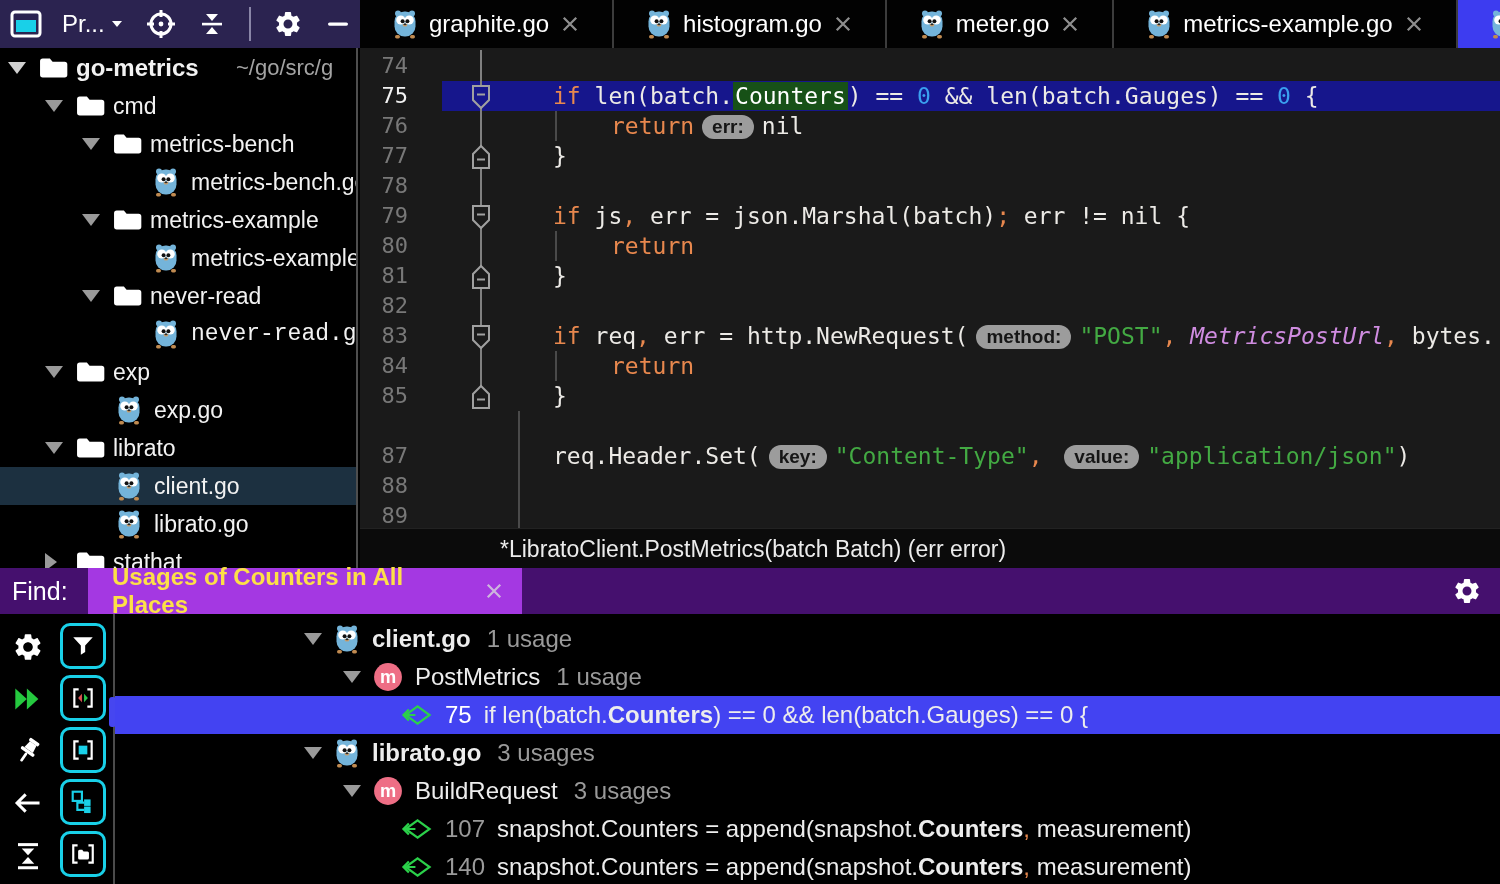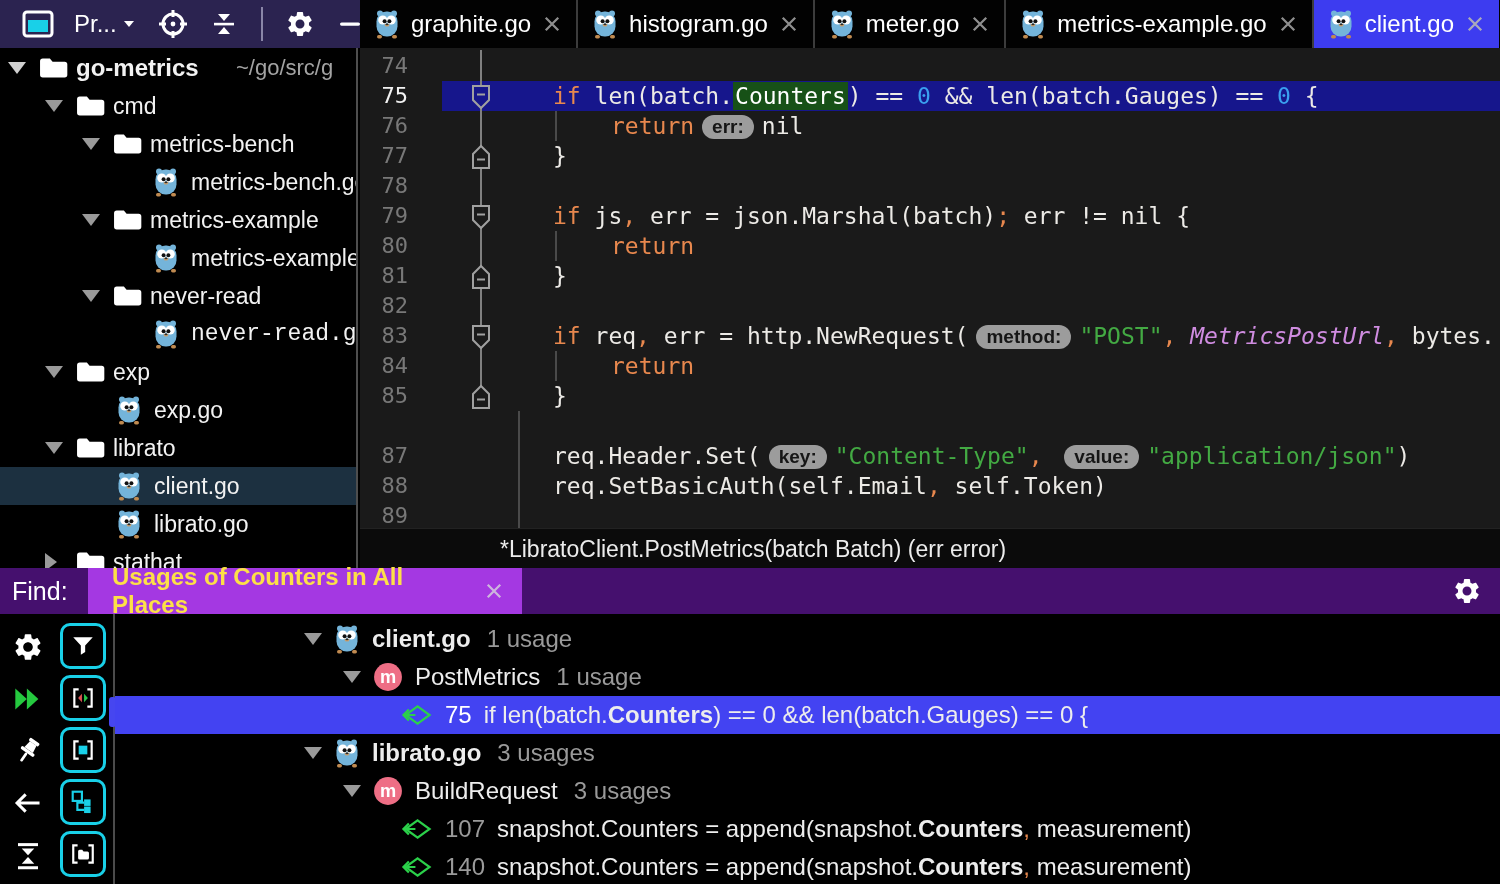--- a/index.html
+++ b/index.html
@@ -1,26 +1,26 @@
 <!DOCTYPE html>
 <html style="--toolbar-purple: #2b2350; --accent-tab-blue: #3d3cf0; --selection-blue: #4343f2; --current-line-blue: #16168c; --match-green: #175117; --keyword-orange: #e8884e; --string-green: #43aa43; --number-blue: #3aa0f0; --type-purple: #cf8ce0; --find-bar-purple: #45106e; --find-tab-purple: #a438e2; --panel-cyan: #19d0e8; --usage-green: #2bd14a; --method-pink: #ee6e85; --gopher-blue: #74b4da; --tree-selection: #1c3040; --editor-bg: #1a1a1a;"><head>
 <meta charset="utf-8">
 <style>
   html,body{margin:0;padding:0;background:#000;}
   #root{position:relative;width:1500px;height:884px;background:#000;overflow:hidden;
         font-family:"Liberation Sans",sans-serif;-webkit-font-smoothing:antialiased;}
   
   #topbar{position:absolute;left:0;top:0;width:424px;height:48px;background:var(--toolbar-purple,#2b2350);
-          display:flex;align-items:center;padding-left:22px;box-sizing:border-box;gap:20px;}
+          display:flex;align-items:center;padding-left:10px;box-sizing:border-box;gap:20px;}
   .tb-btn{display:flex;align-items:center;gap:4px;color:#fff;}
   .tb-btn svg{display:block;}
   .tb-label{color:#fff;font-size:24px;font-weight:500;}
   .tb-div{width:2px;height:34px;background:#8a86a8;margin:0 2px;}
   #tabbar{position:absolute;left:360px;top:0;width:1140px;height:48px;background:#020202;display:flex;}
-  .tab{display:flex;align-items:center;gap:11px;padding:0 14px;height:48px;box-sizing:border-box;
+  .tab{display:flex;align-items:center;gap:11px;padding:0 32px;height:48px;box-sizing:border-box;
        border-right:2px solid #3c3c3c;color:#fff;font-size:24px;white-space:nowrap;}
   .tab.active{background:var(--accent-tab-blue,#3d3cf0);border-right:none;}
   .tab .close{color:#8e8e8e;display:flex;}
   .tab.active .close{color:#aab;}
   .tab-overflow{flex:1;display:flex;align-items:center;justify-content:flex-end;padding-right:6px;}
   
   #tree{position:absolute;left:0;top:48px;width:357px;height:520px;background:#000;overflow:hidden;}
   .trow{position:absolute;left:0;width:400px;height:38px;}
   .trow.sel{background:var(--tree-selection,#1c3040);}
   .trow .arrow,.trow .ticon,.trow .tlabel,.trow .tsuffix{position:absolute;top:50%;transform:translateY(-50%);}
@@ -502,21 +502,20 @@
       <div class="eline" style="top: 333px;">
         <span class="ln">85</span>
         <span class="code" style="left: 193px;"><span class="tk-p">}</span></span>
       </div>
       <div class="eline" style="top: 393px;">
         <span class="ln">87</span>
         <span class="code" style="left: 193px;"><span class="tk-p">req.Header.Set(</span><span class="inlay">key:</span><span class="tk-s">"Content-Type"</span><span class="tk-o">,</span><span class="tk-p"> </span><span class="inlay">value:</span><span class="tk-s">"application/json"</span><span class="tk-p">)</span></span>
       </div>
       <div class="eline" style="top: 423px;">
         <span class="ln">88</span>
-        <span class="code" style="left: 193px;"><span class="tk-p">req.SetBasicAuth(self.Email</span><span class="tk-o">,</span><span class="tk-p"> self.Token)</span></span>
       </div>
       <div class="eline" style="top: 453px;">
         <span class="ln">89</span>
         <span class="code" style="left: 193px;"></span>
       </div>
       <div class="fold" style="top: 36px;"><svg width="22" height="26" viewBox="0 0 20 26">
           <path d="M2 2 H18 V16 L10 24 L2 16 Z" fill="#16168c" stroke="#a0a0a0" stroke-width="2"></path>
           <path d="M6 10.5 H14" stroke="#a0a0a0" stroke-width="2"></path>
         </svg></div>
       <div class="fold" style="top: 96px;"><svg width="22" height="26" viewBox="0 0 20 26">

